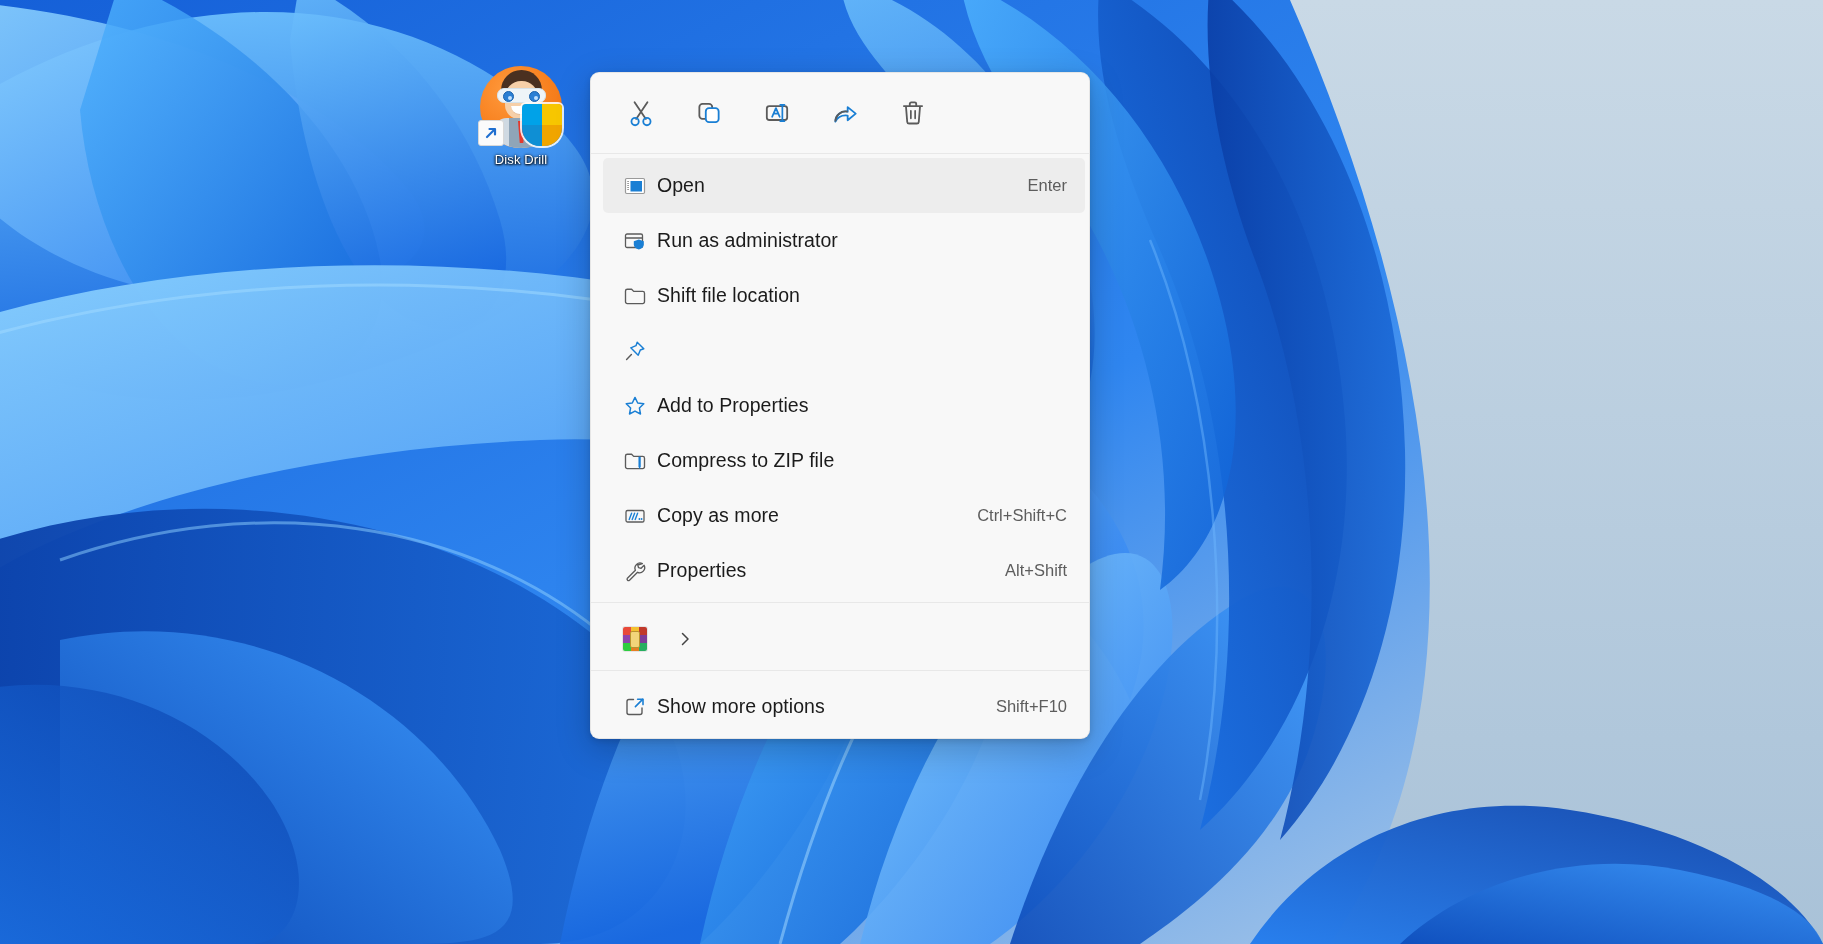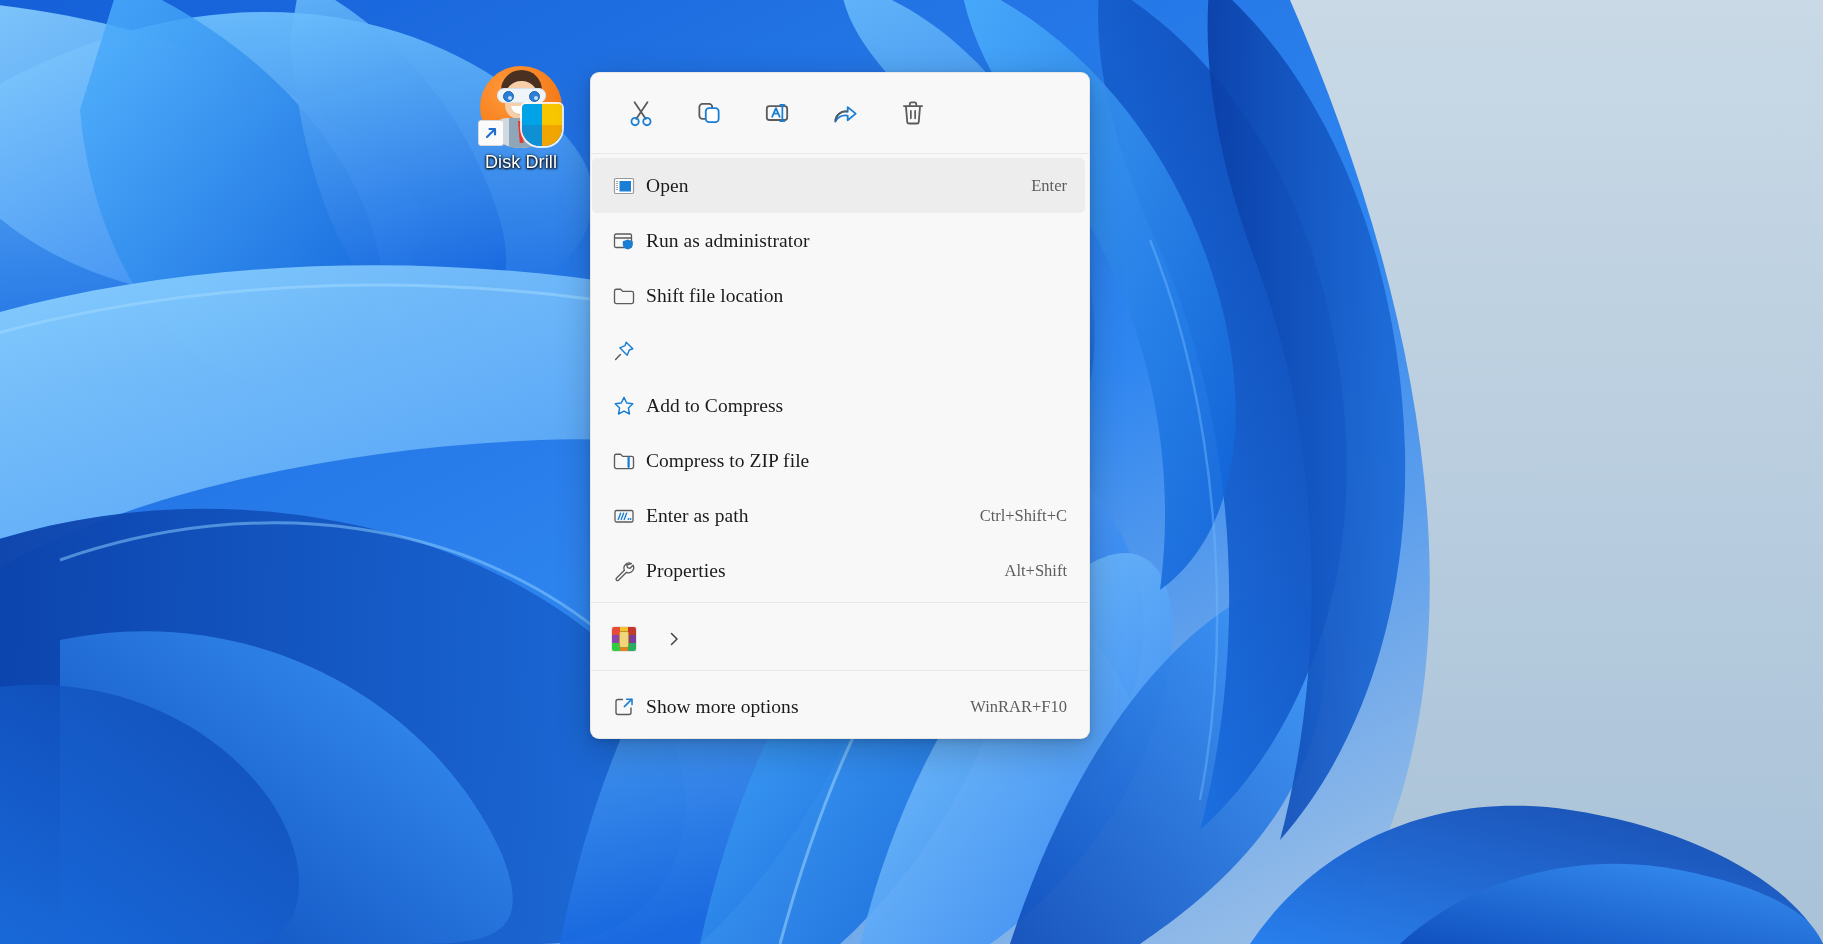--- a/index.html
+++ b/index.html
@@ -117,21 +117,21 @@
     width:26px; height:26px;
     background:#fbfbfb;
     border:1px solid #d8d8d8;
     border-radius:3px;
     display:flex; align-items:center; justify-content:center;
   }
   .shortcut-badge svg{ display:block; }
 
   .icon-label{
     margin-top:4px;
-    font-size:18px;
+    font-size:13px;
     color:#ffffff;
     text-shadow:
       0 0 3px rgba(0,0,0,.85),
       1px 1px 2px rgba(0,0,0,.75),
       -1px 1px 2px rgba(0,0,0,.6);
     white-space:nowrap;
     letter-spacing:.1px;
   }
 
   
@@ -166,21 +166,21 @@
   .cmd-btn:last-child{ margin-right:0; }
   .cmd-btn svg{ display:block; }
 
   .sep{
     height:1px;
     background:#e8e8e8;
     margin:0 0 0 0;
   }
   .sep.inset{ margin:4px 0; }
 
-  .menu-list{ padding:4px 4px 0 1px;font-family:Liberation Serif, serif; }
+  .menu-list{ padding:4px 4px 0 12px; }
 
   .menu-item{
     display:flex;
     align-items:center;
     height:55px;
     padding:0 18px 0 20px;
     border-radius:5px;
     cursor:default;
     position:relative;
   }
@@ -443,21 +443,21 @@
         <span class="mi-accel"></span>
       </div>
 
       <div class="menu-item">
         <span class="mi-icon">
           <svg width="24" height="24" viewBox="0 0 24 24" aria-hidden="true">
             <path d="M12 3.4 L14.7 9 L20.8 9.8 L16.4 14 L17.5 20 L12 17.1 L6.5 20 L7.6 14
                      L3.2 9.8 L9.3 9 Z" fill="none" stroke="#1a7fd4" stroke-width="1.45" stroke-linejoin="round"></path>
           </svg>
         </span>
-        <span class="mi-label">Add to Compress</span>
+        <span class="mi-label">Add to Properties</span>
         <span class="mi-accel"></span>
       </div>
 
       <div class="menu-item">
         <span class="mi-icon">
           <svg width="24" height="24" viewBox="0 0 24 24" aria-hidden="true">
             <path d="M2.5 7 a1.8 1.8 0 0 1 1.8 -1.8 h4.3 l2.1 2.2 h9 a1.8 1.8 0 0 1 1.8 1.8 v8.6
                      a1.8 1.8 0 0 1 -1.8 1.8 H4.3 A1.8 1.8 0 0 1 2.5 17.8 Z" fill="none" stroke="#5b5b5b" stroke-width="1.35" stroke-linejoin="round"></path>
             <path d="M16.6 7.6 V19.4" stroke="#1a7fd4" stroke-width="1.5"></path>
             <path d="M15.4 9 H17.8 M15.4 11 H17.8 M15.4 13 H17.8 M15.4 15 H17.8 M15.4 17 H17.8" stroke="#1a7fd4" stroke-width="1.3"></path>
@@ -469,21 +469,21 @@
 
       <div class="menu-item">
         <span class="mi-icon">
           <svg width="24" height="24" viewBox="0 0 24 24" aria-hidden="true">
             <rect x="3" y="6.5" width="18" height="11.5" rx="1.6" fill="none" stroke="#5b5b5b" stroke-width="1.3"></rect>
             <path d="M6.2 15.5 L8.6 9.2 M9.2 15.5 L11.6 9.2 M12.2 15.5 L14.6 9.2" stroke="#1a7fd4" stroke-width="1.4" stroke-linecap="round"></path>
             <circle cx="16.4" cy="15" r="0.9" fill="#1a7fd4"></circle>
             <circle cx="18.6" cy="15" r="0.9" fill="#1a7fd4"></circle>
           </svg>
         </span>
-        <span class="mi-label">Enter as path</span>
+        <span class="mi-label">Copy as more</span>
         <span class="mi-accel">Ctrl+Shift+C</span>
       </div>
 
       <div class="menu-item">
         <span class="mi-icon">
           <svg width="24" height="24" viewBox="0 0 24 24" aria-hidden="true">
             <path d="M19.4 4.6 a5.1 5.1 0 0 0 -7 6.6 L4.4 19.2 a1.5 1.5 0 0 0 2.1 2.1 l8 -8
                      a5.1 5.1 0 0 0 6.6 -7 l-3 3 l-2.6 -0.7 l-0.7 -2.6 z" fill="none" stroke="#5b5b5b" stroke-width="1.35" stroke-linejoin="round"></path>
           </svg>
         </span>
@@ -522,18 +522,18 @@
     <div class="menu-list">
       <div class="menu-item">
         <span class="mi-icon">
           <svg width="24" height="24" viewBox="0 0 24 24" aria-hidden="true">
             <path d="M10.5 4.5 H6 a2 2 0 0 0 -2 2 v11 a2 2 0 0 0 2 2 h11 a2 2 0 0 0 2 -2 v-4.5" fill="none" stroke="#5b5b5b" stroke-width="1.4" stroke-linecap="round" stroke-linejoin="round"></path>
             <path d="M12.4 11.6 L19.6 4.4" stroke="#1a7fd4" stroke-width="1.6" stroke-linecap="round"></path>
             <path d="M14.6 4.2 H20 V9.6" fill="none" stroke="#1a7fd4" stroke-width="1.6" stroke-linecap="round" stroke-linejoin="round"></path>
           </svg>
         </span>
         <span class="mi-label">Show more options</span>
-        <span class="mi-accel">WinRAR+F10</span>
+        <span class="mi-accel">Shift+F10</span>
       </div>
     </div>
 
   </div>
 </div>
 
 </body></html>

